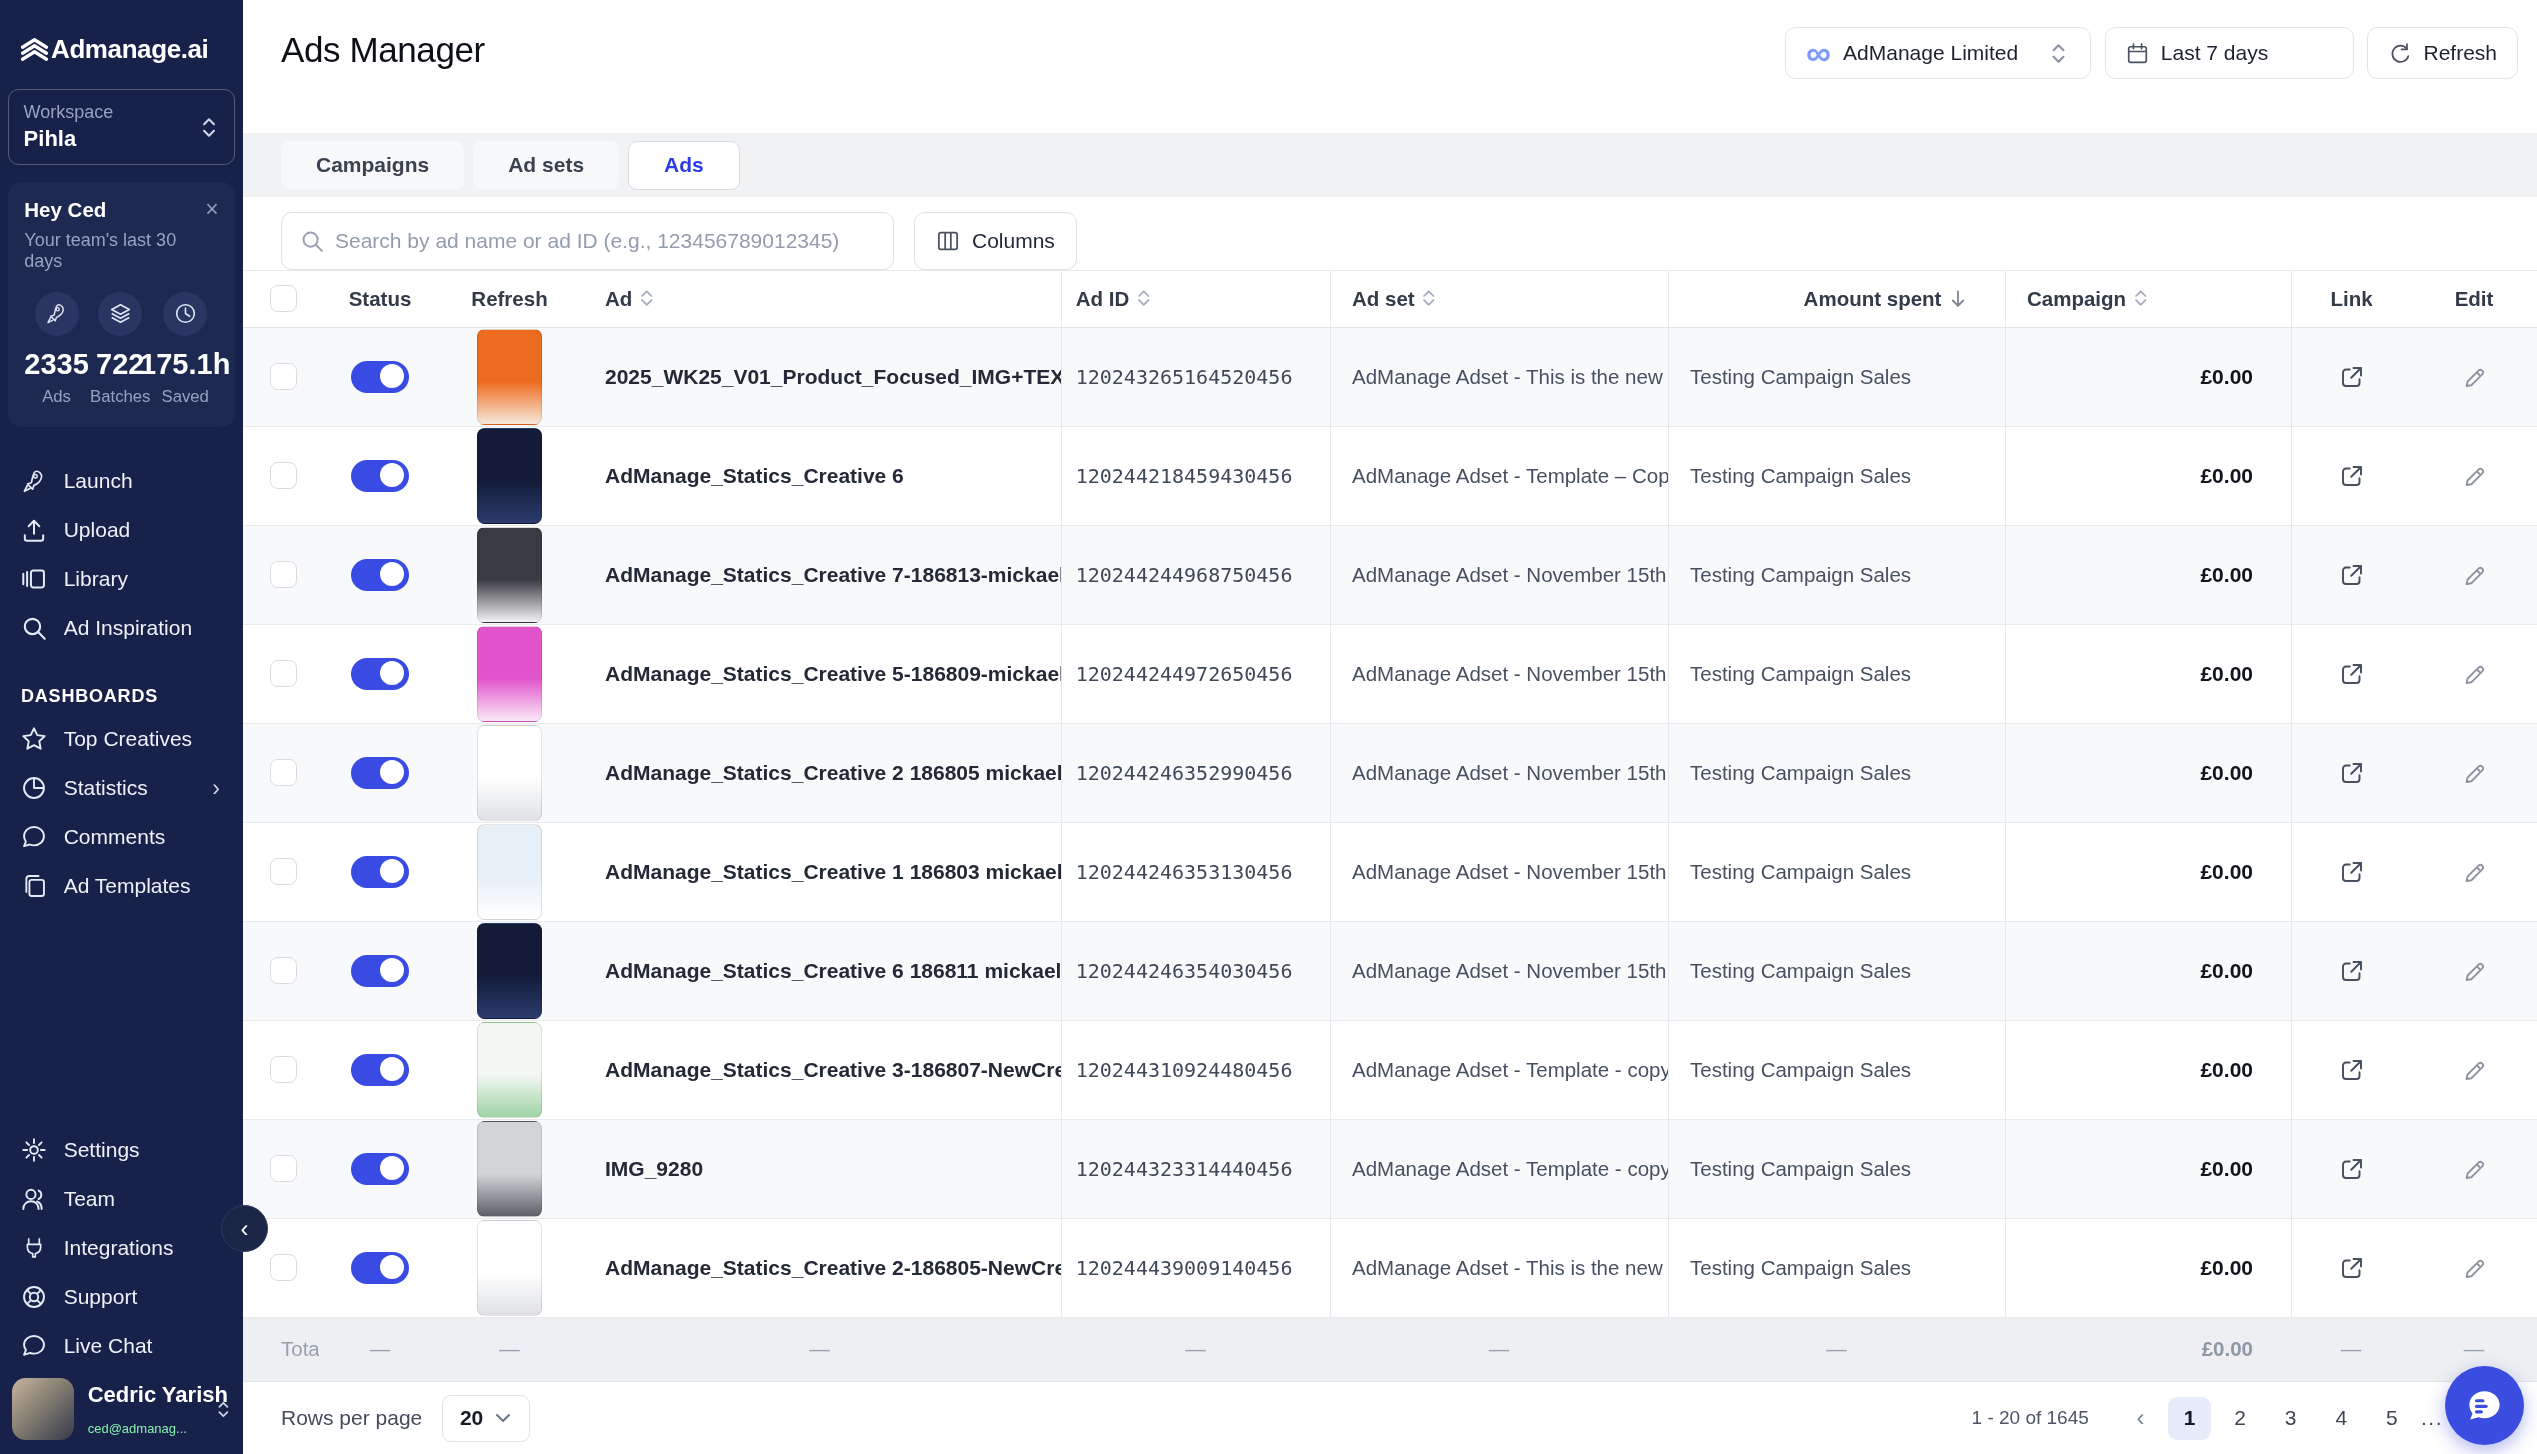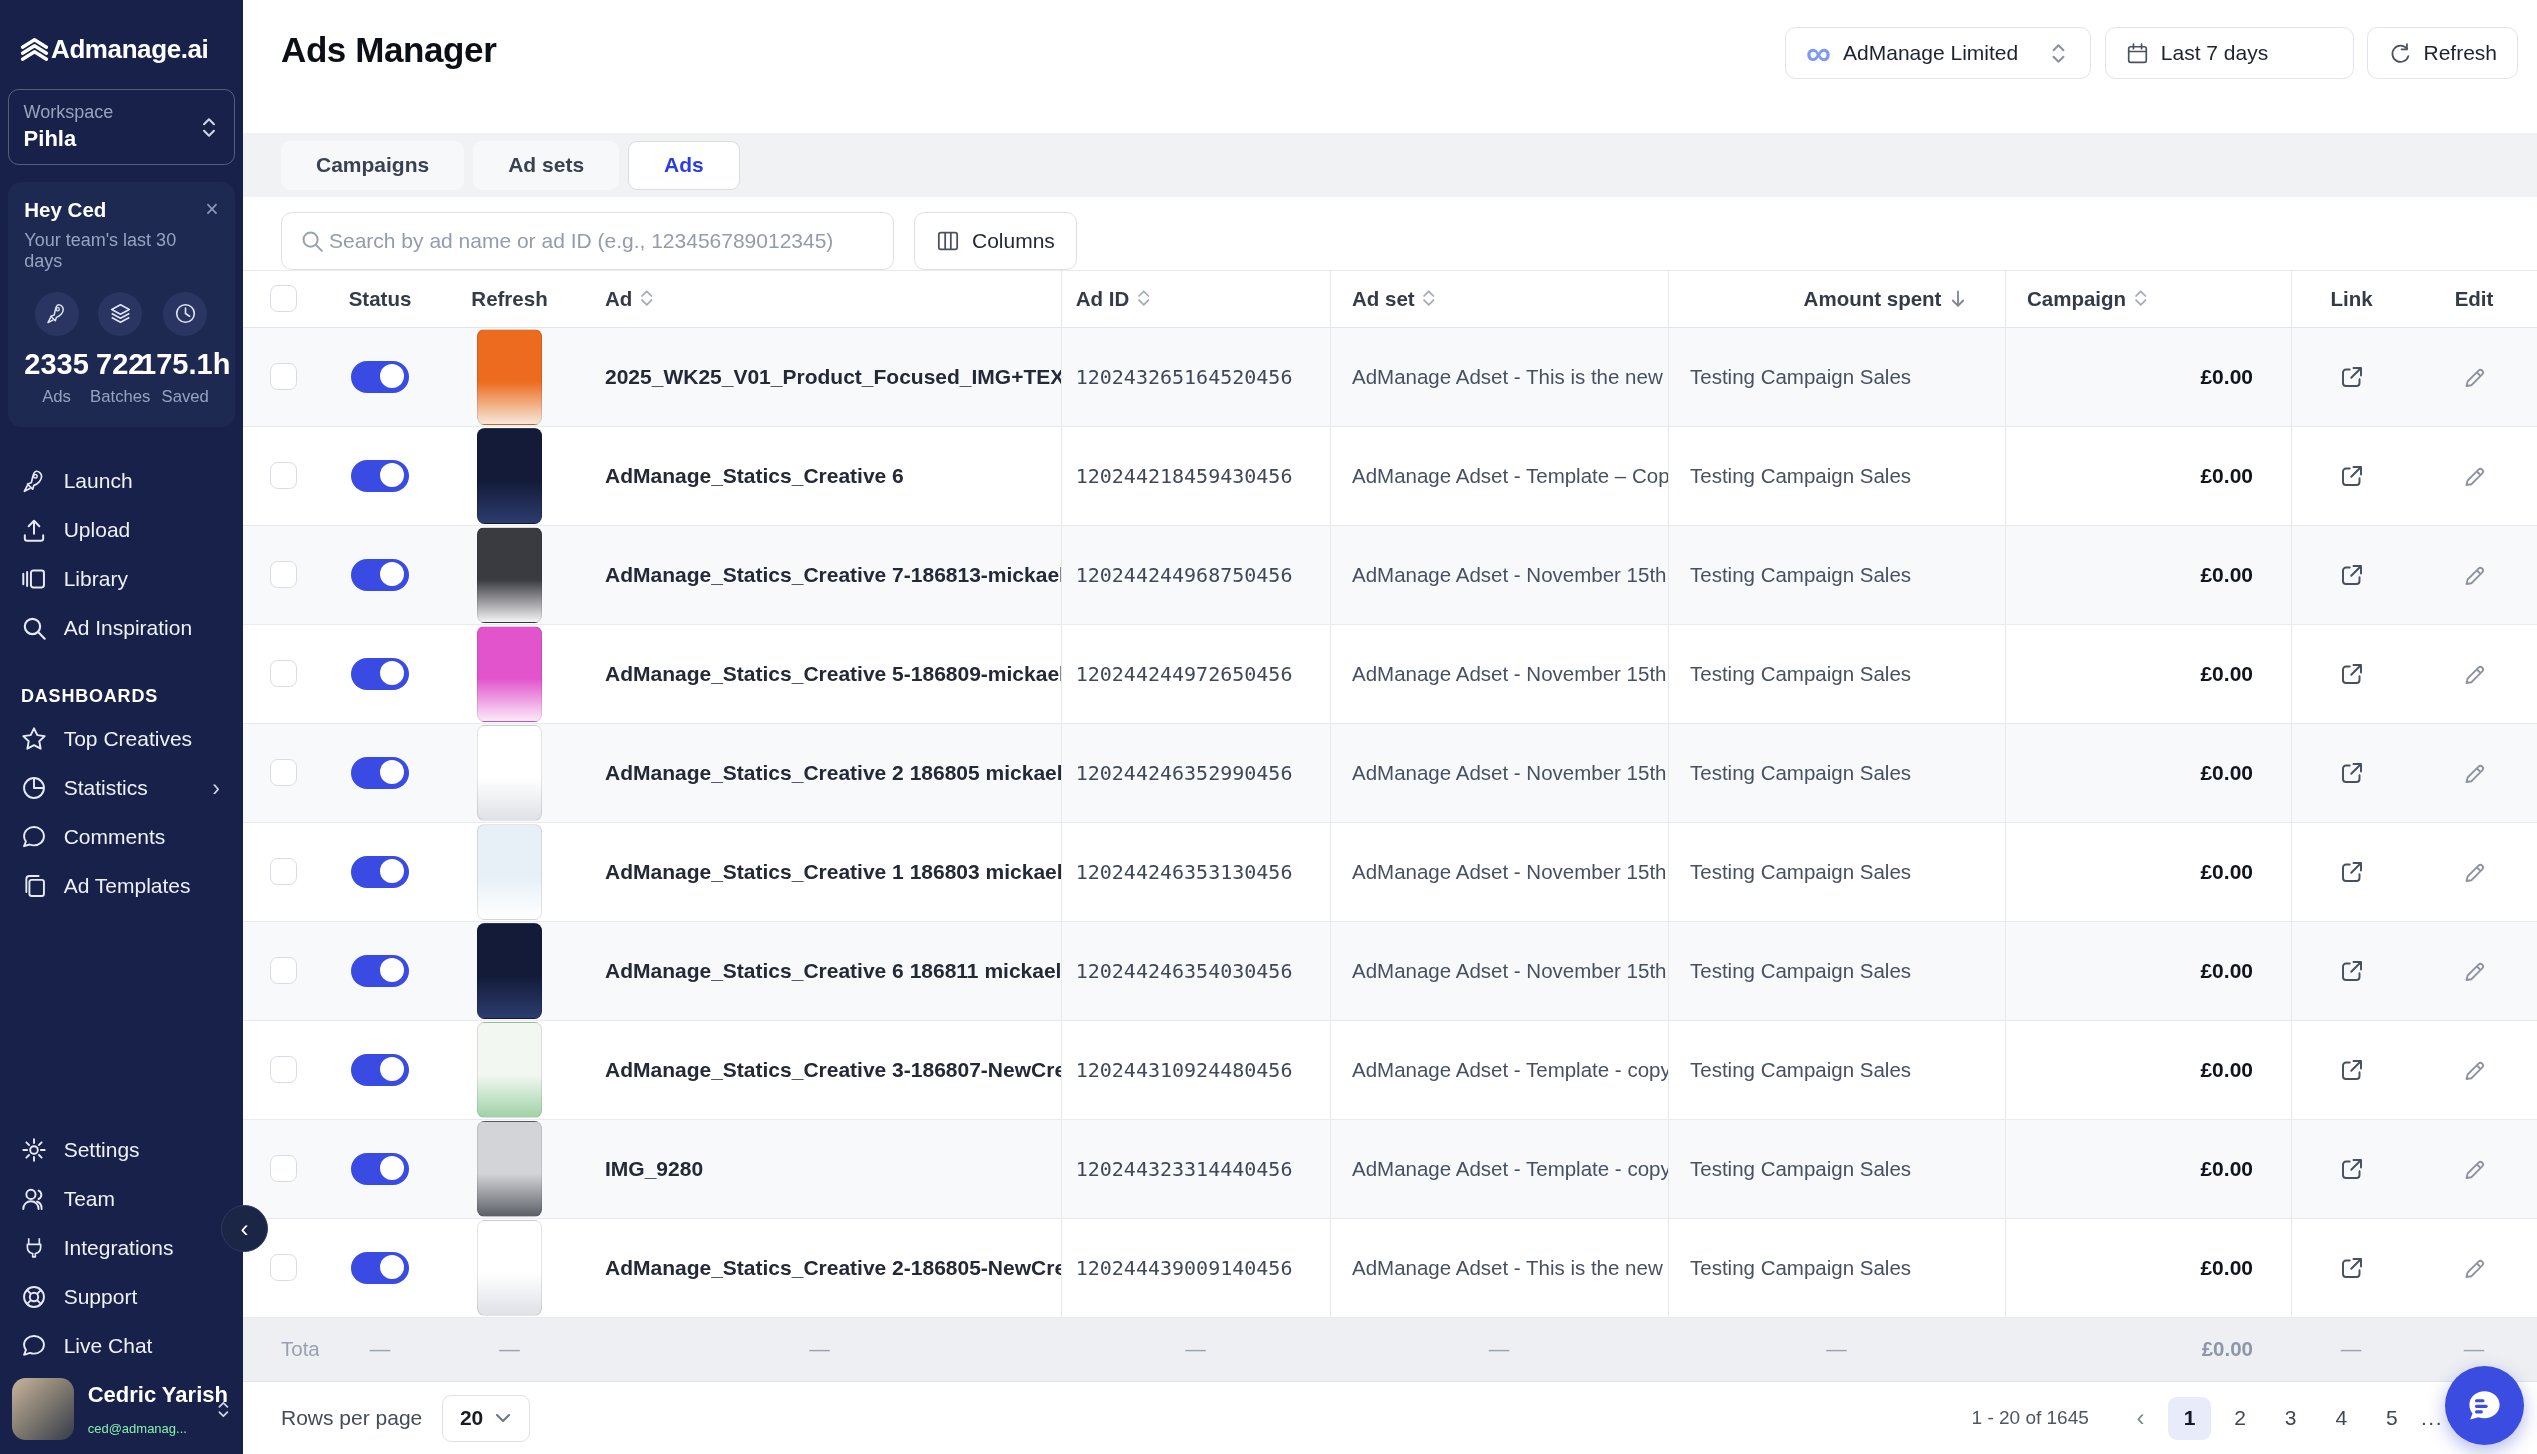--- a/index.html
+++ b/index.html
@@ -37,35 +37,35 @@
   .avatar { width:62px; height:62px; border-radius:13.7px; background:linear-gradient(135deg,#c9b49f 0%,#8d8577 40%,#353b49 100%); flex:0 0 62px; }
   .user-meta { min-width:0; }
   .user-name { font-size:22px; font-weight:700; white-space:nowrap; }
   .user-email { font-size:13px; color:#86efac; margin-top:13px; white-space:nowrap; }
   .user-row .updown { margin-left:auto; }
   .collapse-btn { position:absolute; left:221px; top:1205px; width:47px; height:47px; border-radius:50%; background:#1b2546; border:1.5px solid #2c3962; color:#fff; font-size:24px; display:flex; align-items:center; justify-content:center; z-index:5; cursor:pointer; }
 
   
   .main { flex:1; display:flex; flex-direction:column; min-width:0; background:#fff; }
   .topbar { position:relative; height:133px; flex:0 0 133px; }
-  .page-title { position:absolute; left:38px; top:30px; font-size:35px; font-weight:700; color:#0c0f16; letter-spacing:-0.4px; }
+  .page-title { position:absolute; left:38px; top:30px; font-size:35px; font-weight:400; color:#0c0f16; letter-spacing:-0.4px; }
   .top-controls { position:absolute; right:20px; top:27px; display:flex; gap:13.7px; }
   .ctl-btn { height:52px; display:flex; align-items:center; gap:12px; border:1.5px solid #e0e3e9; border-radius:10.6px; background:#fff; padding:0 20px; font-size:21px; color:#1c2230; cursor:pointer; }
   .ctl-account { width:306px; justify-content:flex-start; }
   .ctl-account .meta-logo { font-size:35px; color:#7e9af5; font-weight:700; line-height:0; }
   .ctl-account .updown { margin-left:auto; color:#8b93a5; }
   .ctl-date { width:249px; }
   .ctl-btn svg { width:23px; height:23px; color:#4a5262; }
 
   .tabstrip { height:64px; flex:0 0 64px; background:#f1f2f4; display:flex; align-items:center; padding-left:38px; gap:9px; }
   .tab { height:49px; display:flex; align-items:center; padding:0 35px; border-radius:9px; font-size:21px; font-weight:600; color:#3a4150; background:#f7f8f9; cursor:pointer; }
   .tab.active { background:#fff; color:#2b3ce5; border:1.5px solid #d9dce3; }
 
   .toolbar { height:73px; flex:0 0 73px; display:flex; align-items:flex-start; gap:20px; padding:15px 0 0 38px; }
-  .search-box { width:613px; height:58px; border:1.5px solid #dde0e6; border-radius:10.6px; display:flex; align-items:center; gap:5px; padding:0 18px; }
+  .search-box { width:613px; height:58px; border:1.5px solid #dde0e6; border-radius:10.6px; display:flex; align-items:center; gap:11px; padding:0 18px; }
   .search-box svg { width:24px; height:24px; color:#98a1b2; flex:0 0 24px; }
   .search-box input { border:none; outline:none; font-size:21px; color:#1c2230; width:100%; font-family:"Liberation Sans", sans-serif; }
   .search-box input::placeholder { color:#939cad; }
   .columns-btn { height:58px; display:flex; align-items:center; gap:12px; border:1.5px solid #dde0e6; border-radius:10.6px; background:#fff; padding:0 21px; font-size:21px; color:#22293a; cursor:pointer; }
   .columns-btn svg { width:24px; height:24px; color:#4a5262; }
 
   
   .tablewrap { flex:1; display:flex; flex-direction:column; min-height:0; }
   .tgrid { display:grid; grid-template-columns:76px 122px 137px 483px 269px 338px 337px 286px 120px 126px; align-items:center; }
   .thead { height:58px; border-top:0.8px solid #e8eaed; border-bottom:0.8px solid #e2e5e9; font-size:20.5px; font-weight:700; color:#333b49; }

